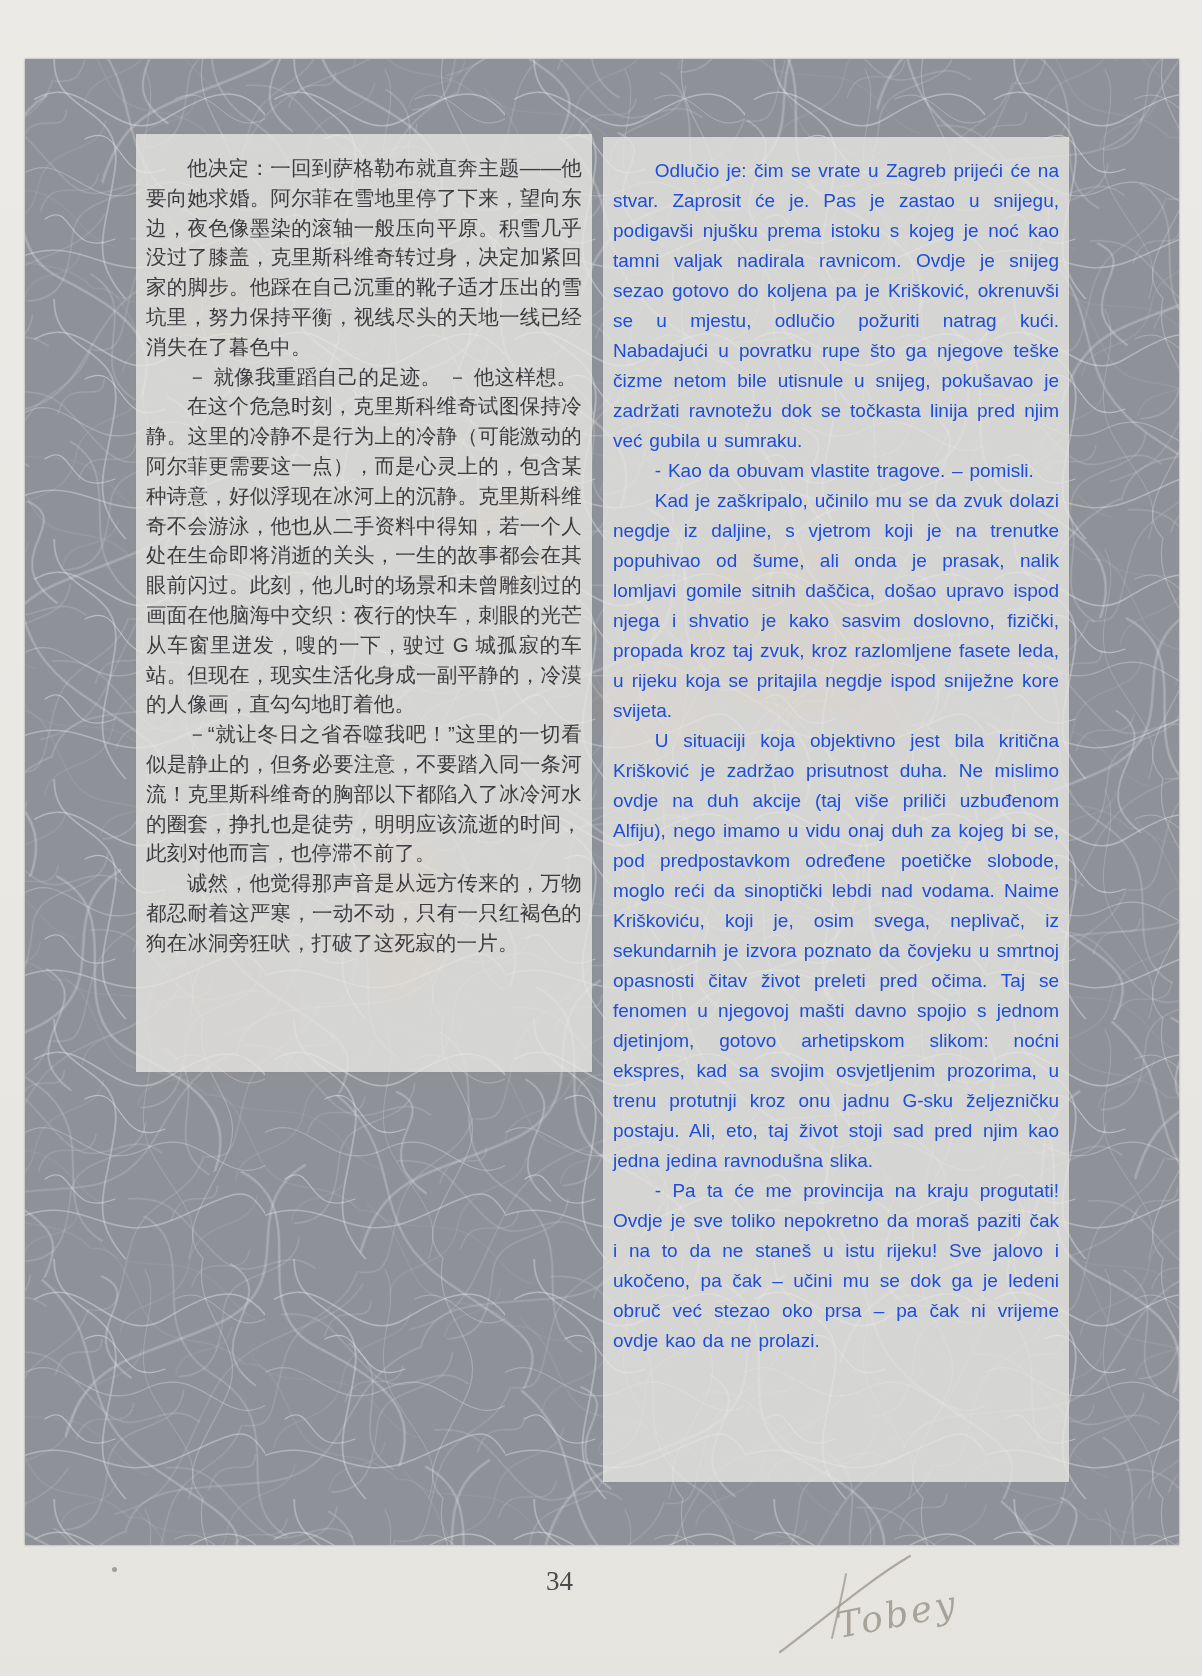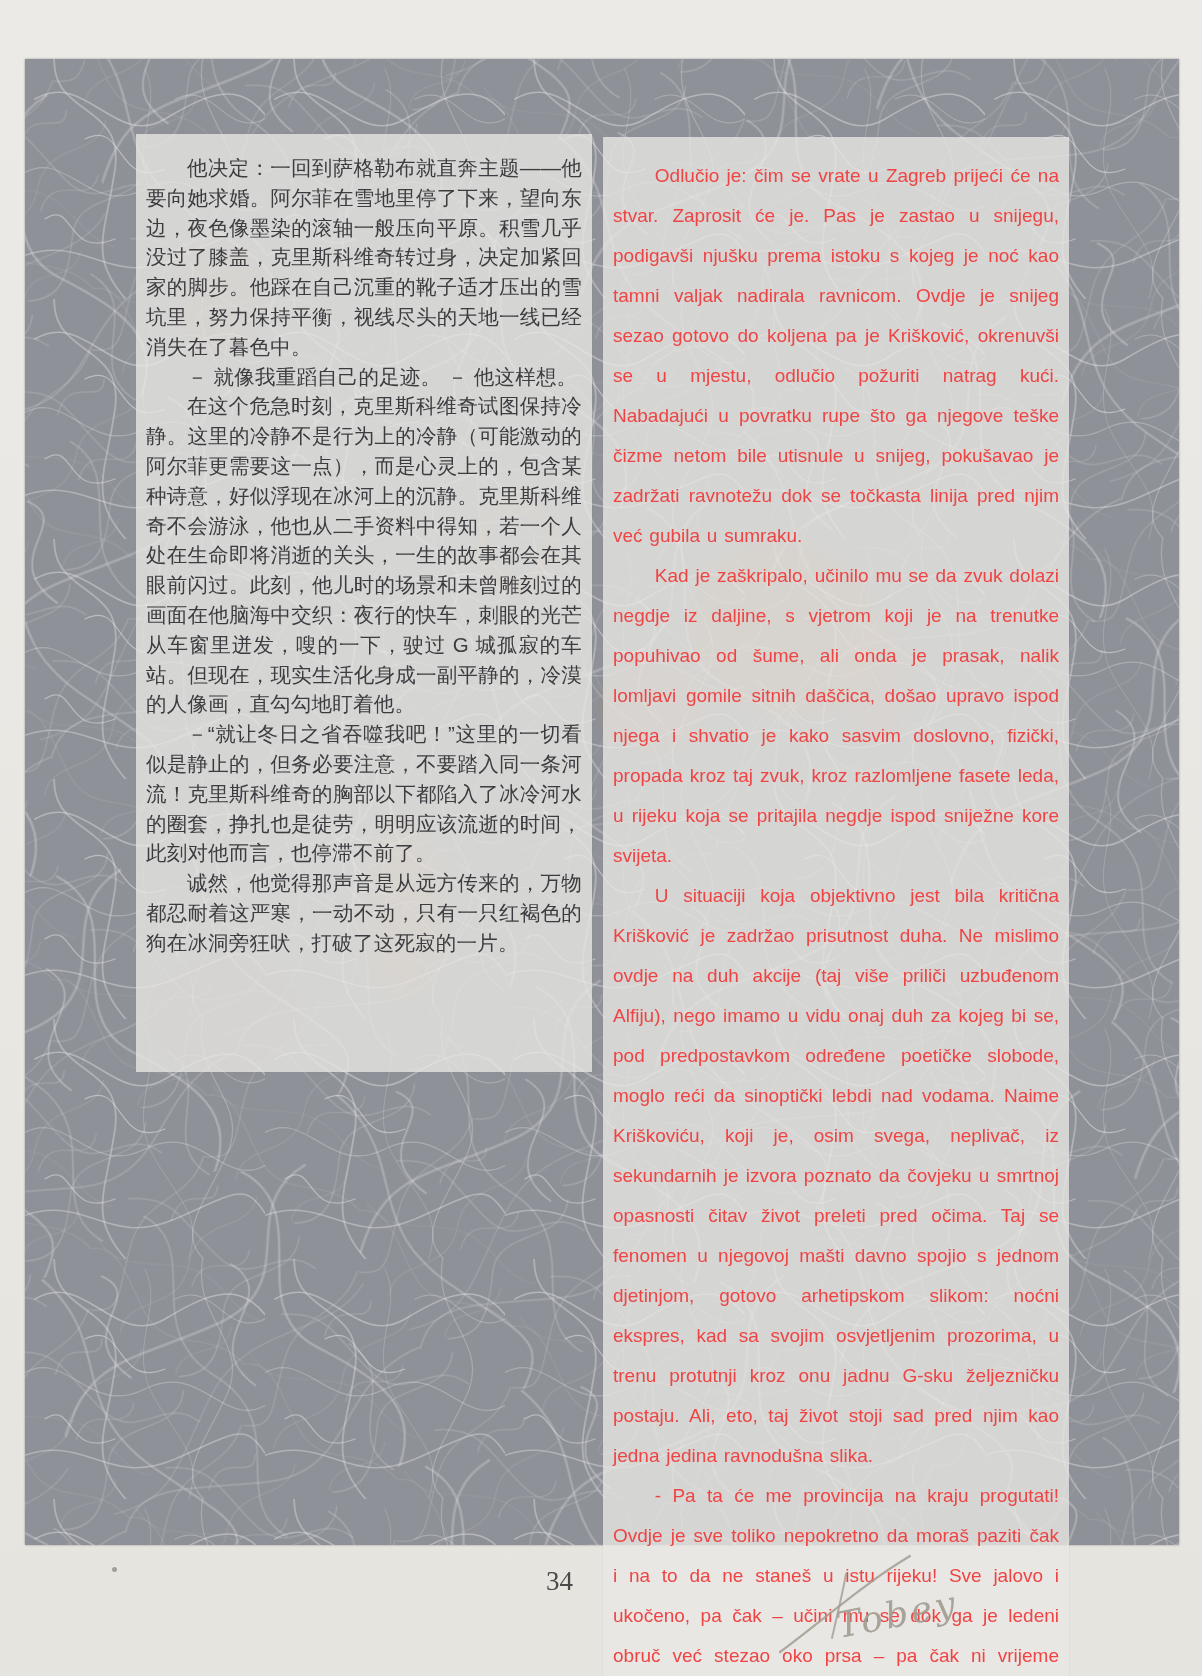--- a/index.html
+++ b/index.html
@@ -20,22 +20,22 @@
     box-shadow:0 0 1px rgba(120,120,120,.25);
   }
   .panel-left{left:136px;top:134px;width:456px;min-height:938px;}
   .panel-right{left:603px;top:137px;width:466px;min-height:1345px;}
   .panel p{margin:0;text-align:justify;color:#3c3c40;}
   .panel-left p{
     font-size:20.5px;line-height:29.8px;text-indent:2em;
     font-family:"Liberation Sans",sans-serif;letter-spacing:.2px;
   }
   .panel-right p{
-    font-size:19px;line-height:40px;text-indent:2.2em;
-    font-family:"Liberation Sans",sans-serif;color:#ef4444;word-spacing:1.5px;
+    font-size:19px;line-height:30px;text-indent:2.2em;
+    font-family:"Liberation Sans",sans-serif;color:#1d4ed8;word-spacing:1.5px;
   }
   .page-number{
     position:absolute;left:546px;top:1566px;
     font-family:"Liberation Serif",serif;font-size:27px;color:#4a4a4a;
   }
   .signature{position:absolute;left:770px;top:1540px;width:230px;height:130px;}
   .paper-dot{
     position:absolute;left:112px;top:1567px;width:5px;height:5px;border-radius:50%;
     background:rgba(110,100,90,.55);
   }
@@ -85,20 +85,21 @@
 <div class="panel panel-left">
   <p>他决定：一回到萨格勒布就直奔主题——他要向她求婚。阿尔菲在雪地里停了下来，望向东边，夜色像墨染的滚轴一般压向平原。积雪几乎没过了膝盖，克里斯科维奇转过身，决定加紧回家的脚步。他踩在自己沉重的靴子适才压出的雪坑里，努力保持平衡，视线尽头的天地一线已经消失在了暮色中。</p>
   <p>－ 就像我重蹈自己的足迹。 － 他这样想。</p>
   <p>在这个危急时刻，克里斯科维奇试图保持冷静。这里的冷静不是行为上的冷静（可能激动的阿尔菲更需要这一点），而是心灵上的，包含某种诗意，好似浮现在冰河上的沉静。克里斯科维奇不会游泳，他也从二手资料中得知，若一个人处在生命即将消逝的关头，一生的故事都会在其眼前闪过。此刻，他儿时的场景和未曾雕刻过的画面在他脑海中交织：夜行的快车，刺眼的光芒从车窗里迸发，嗖的一下，驶过 G 城孤寂的车站。但现在，现实生活化身成一副平静的，冷漠的人像画，直勾勾地盯着他。</p>
   <p>－“就让冬日之省吞噬我吧！”这里的一切看似是静止的，但务必要注意，不要踏入同一条河流！克里斯科维奇的胸部以下都陷入了冰冷河水的圈套，挣扎也是徒劳，明明应该流逝的时间，此刻对他而言，也停滞不前了。</p>
   <p>诚然，他觉得那声音是从远方传来的，万物都忍耐着这严寒，一动不动，只有一只红褐色的狗在冰洞旁狂吠，打破了这死寂的一片。</p>
 </div>
 
 <div class="panel panel-right">
   <p>Odlučio je: čim se vrate u Zagreb prijeći će na stvar. Zaprosit će je. Pas je zastao u snijegu, podigavši njušku prema istoku s kojeg je noć kao tamni valjak nadirala ravnicom. Ovdje je snijeg sezao gotovo do koljena pa je Krišković, okrenuvši se u mjestu, odlučio požuriti natrag kući. Nabadajući u povratku rupe što ga njegove teške čizme netom bile utisnule u snijeg, pokušavao je zadržati ravnotežu dok se točkasta linija pred njim već gubila u sumraku.</p>
+  <p>- Kao da obuvam vlastite tragove. – pomisli.</p>
   <p>Kad je zaškripalo, učinilo mu se da zvuk dolazi negdje iz daljine, s vjetrom koji je na trenutke popuhivao od šume, ali onda je prasak, nalik lomljavi gomile sitnih daščica, došao upravo ispod njega i shvatio je kako sasvim doslovno, fizički, propada kroz taj zvuk, kroz razlomljene fasete leda, u rijeku koja se pritajila negdje ispod sniježne kore svijeta.</p>
   <p>U situaciji koja objektivno jest bila kritična Krišković je zadržao prisutnost duha. Ne mislimo ovdje na duh akcije (taj više priliči uzbuđenom Alfiju), nego imamo u vidu onaj duh za kojeg bi se, pod predpostavkom određene poetičke slobode, moglo reći da sinoptički lebdi nad vodama. Naime Kriškoviću, koji je, osim svega, neplivač, iz sekundarnih je izvora poznato da čovjeku u smrtnoj opasnosti čitav život preleti pred očima. Taj se fenomen u njegovoj mašti davno spojio s jednom djetinjom, gotovo arhetipskom slikom: noćni ekspres, kad sa svojim osvjetljenim prozorima, u trenu protutnji kroz onu jadnu G-sku željezničku postaju. Ali, eto, taj život stoji sad pred njim kao jedna jedina ravnodušna slika.</p>
   <p>- Pa ta će me provincija na kraju progutati! Ovdje je sve toliko nepokretno da moraš paziti čak i na to da ne staneš u istu rijeku! Sve jalovo i ukočeno, pa čak – učini mu se dok ga je ledeni obruč već stezao oko prsa – pa čak ni vrijeme ovdje kao da ne prolazi.</p>
 </div>
 
 <div class="page-number">34</div>
 
 <div class="signature">
   <svg width="230" height="130" viewBox="0 0 230 130">
     <path d="M10,112 C48,84 96,42 140,16" stroke="#a29c92" stroke-width="2.2" fill="none" stroke-linecap="round" opacity=".85"></path>

